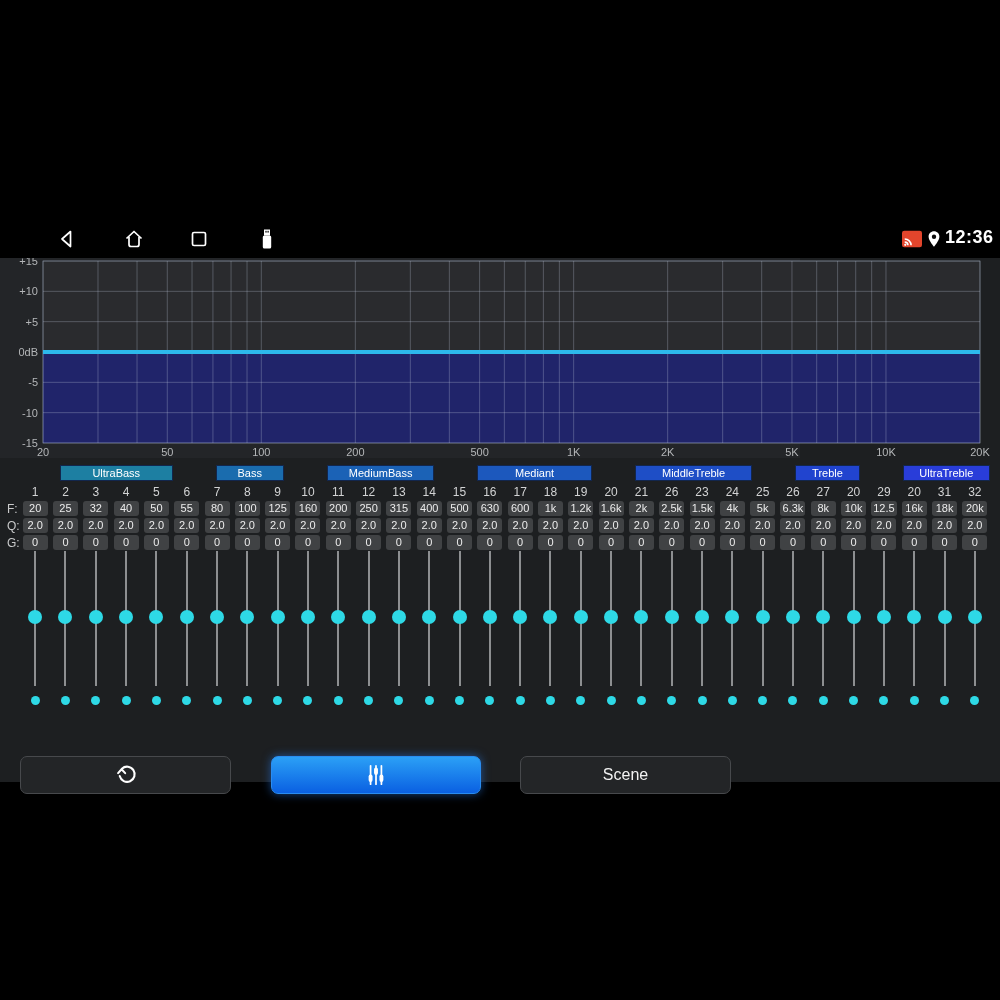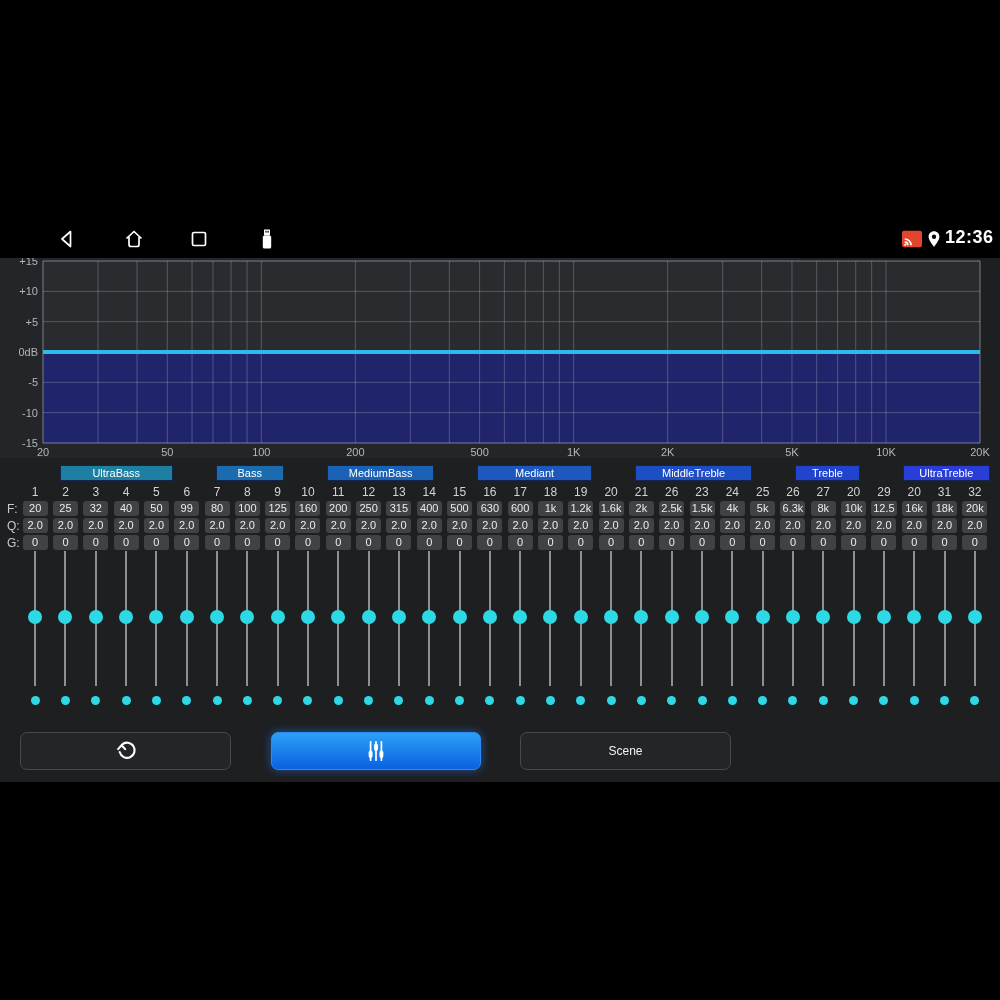--- a/index.html
+++ b/index.html
@@ -38,22 +38,22 @@
   
   .sliders{top:293px;height:135px;}
   .slider-col{position:relative;}
   .track{position:absolute;left:calc(50% - 1px);top:0;bottom:0;width:2px;background:#8d8f91;}
   .knob{position:absolute;left:calc(50% - 7px);top:59px;width:14px;height:14px;border-radius:50%;}
   .dots-row{top:436px;height:12px;}
   .dot-cell{position:relative;}
   .dot{position:absolute;left:calc(50% - 4.5px);top:2px;width:9px;height:9px;border-radius:50%;}
 
   
-  .btn{position:absolute;top:474px;height:38px;border-radius:7px;display:flex;align-items:center;
-    justify-content:center;color:#f2f2f2;font-size:12px;cursor:pointer;}
+  .btn{position:absolute;top:498px;height:38px;border-radius:7px;display:flex;align-items:center;
+    justify-content:center;color:#f2f2f2;font-size:16px;cursor:pointer;}
   .btn-dark{background:#232527;border:1.5px solid #47494c;}
   .btn-blue{background:linear-gradient(#2ba0f6,#0a60e2);border:1px solid #2a8cf0;
     box-shadow:0 0 10px rgba(40,130,250,.55);}
   .btn-reset{left:20px;width:211px;} .btn-eq{left:271px;width:210px;}
   .btn-scene{left:520px;width:211px;} .btn-sound{left:770px;width:210px;}
   .btn svg{display:block;}
 </style>
 </head>
 <body>
 
@@ -224,21 +224,21 @@
         <div class="chip-cell">
           <span class="chip">32</span>
         </div>
         <div class="chip-cell">
           <span class="chip">40</span>
         </div>
         <div class="chip-cell">
           <span class="chip">50</span>
         </div>
         <div class="chip-cell">
-          <span class="chip">99</span>
+          <span class="chip">55</span>
         </div>
         <div class="chip-cell">
           <span class="chip">80</span>
         </div>
         <div class="chip-cell">
           <span class="chip">100</span>
         </div>
         <div class="chip-cell">
           <span class="chip">125</span>
         </div>

